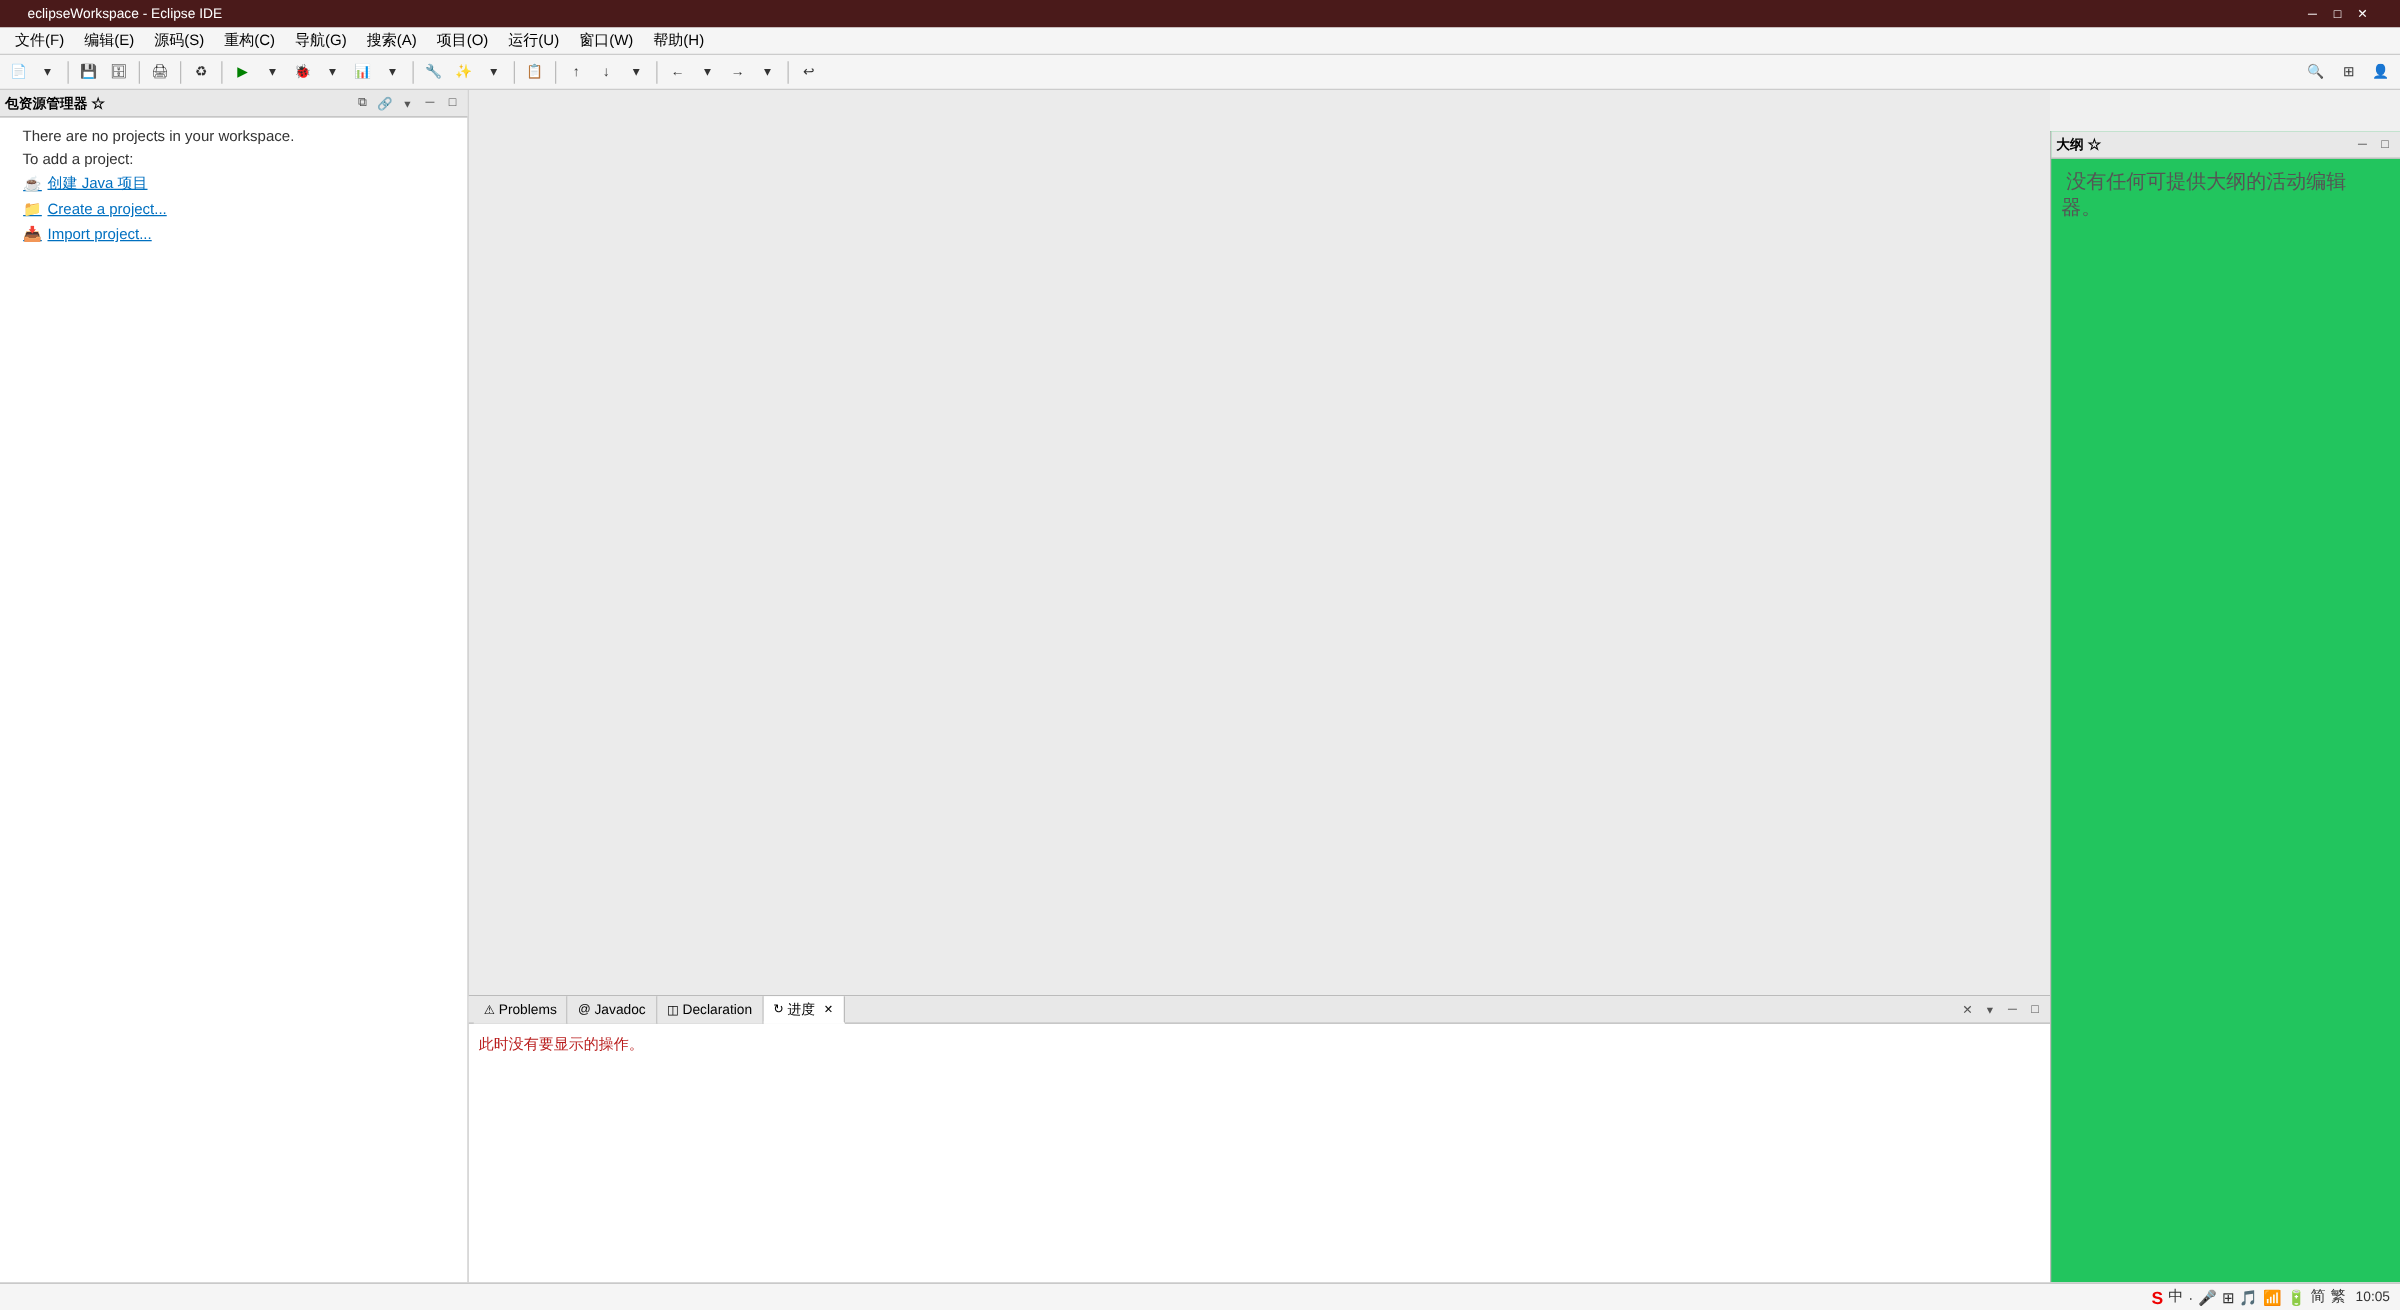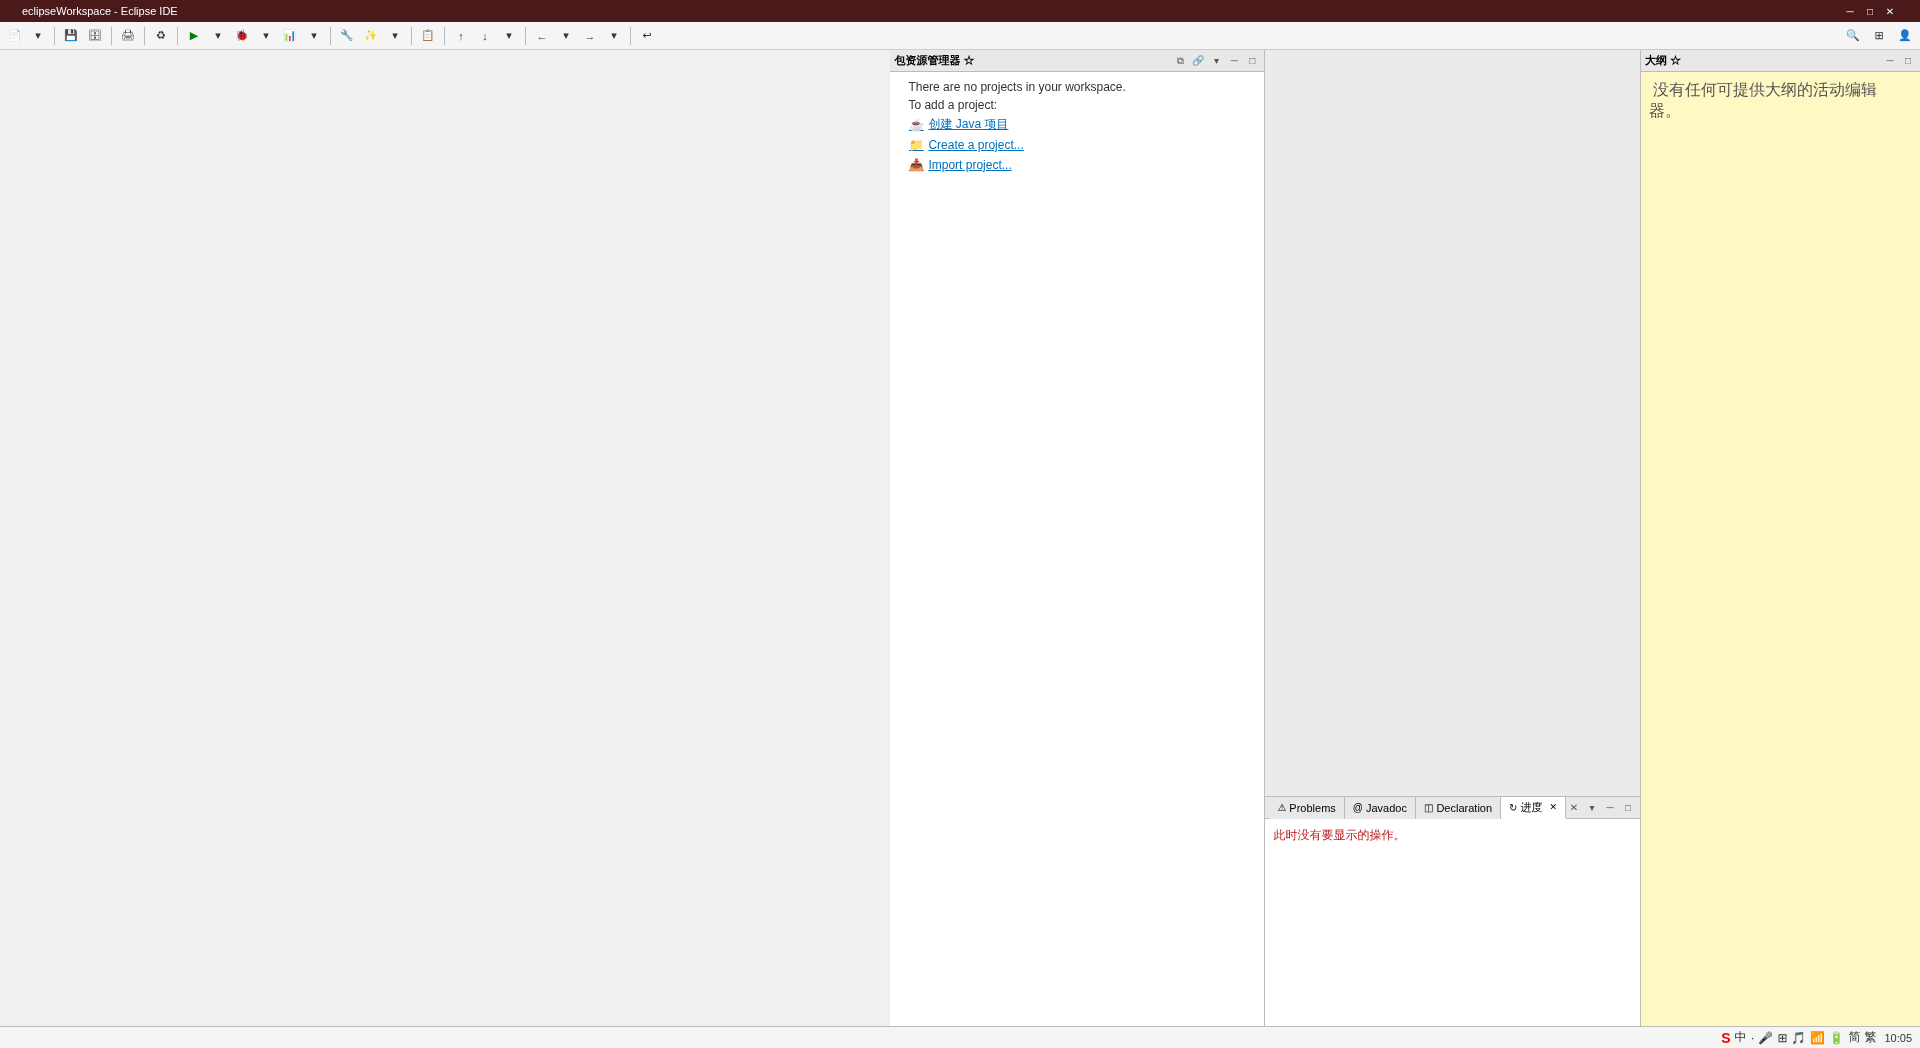--- a/index.html
+++ b/index.html
@@ -133,21 +133,22 @@
       background: #ebebeb;
     }
 
     
     #right-panel {
       width: 280px;
       min-width: 280px;
       display: flex;
       flex-direction: column;
       border-left: 1px solid #bbb;
-      background: #fef9c3;
+      background: #22c55e;
+      margin-top: 33px;
     }
     #outline-content {
       padding: 8px;
       font-size: 12px;
       color: #555;
       flex: 1;
     }
 
     
     #bottom-area {
@@ -230,21 +231,20 @@
       width: 1920px;
       height: 1048px;
       overflow: hidden;
     }
 
     #workspace-area {
       display: flex;
       flex: 1;
       flex-direction: column;
       overflow: hidden;
-      align-items: flex-end;
     }
 
     #panels-row {
       display: flex;
       flex: 1;
       overflow: hidden;
     }
 
     #center-and-bottom {
       display: flex;
@@ -284,20 +284,32 @@
 
   <div id="title-bar">
     <span>eclipseWorkspace - Eclipse IDE</span>
     <div id="title-bar-controls">
       <div class="title-btn">─</div>
       <div class="title-btn">□</div>
       <div class="title-btn">✕</div>
     </div>
   </div>
 
+  <div id="menu-bar">
+    <div class="menu-item">文件(F)</div>
+    <div class="menu-item">编辑(E)</div>
+    <div class="menu-item">源码(S)</div>
+    <div class="menu-item">重构(C)</div>
+    <div class="menu-item">导航(G)</div>
+    <div class="menu-item">搜索(A)</div>
+    <div class="menu-item">项目(O)</div>
+    <div class="menu-item">运行(U)</div>
+    <div class="menu-item">窗口(W)</div>
+    <div class="menu-item">帮助(H)</div>
+  </div>
 
   <div id="toolbar">
     <div class="toolbar-group">
       <div class="toolbar-btn">📄</div>
       <div class="toolbar-btn">▾</div>
     </div>
     <div class="toolbar-sep"></div>
     <div class="toolbar-btn">💾</div>
     <div class="toolbar-btn">🗄</div>
     <div class="toolbar-sep"></div>

